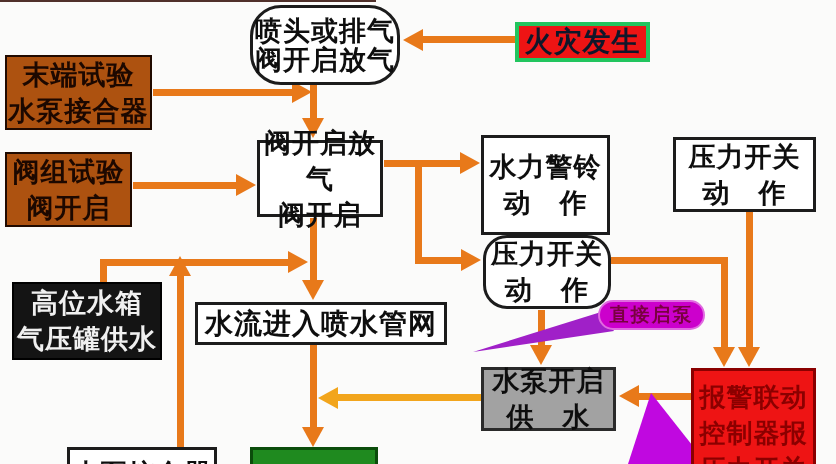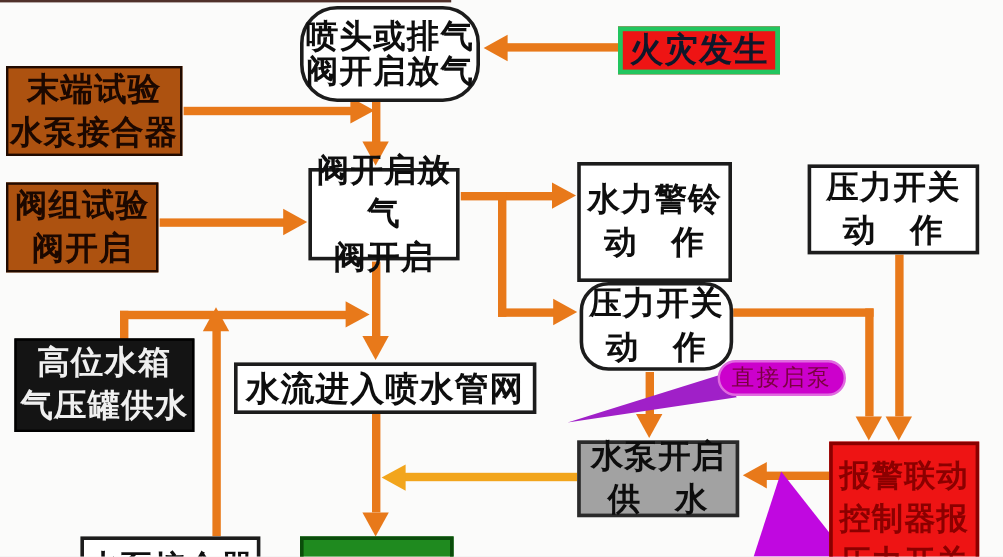--- a/index.html
+++ b/index.html
@@ -27,21 +27,21 @@
   .ah{position:absolute;width:0;height:0;border-style:solid;border-color:transparent;}
   .ah-right{border-width:11px 0 11px 20px;border-left-color:var(--c,var(--arrow-orange,#E8791A));}
   .ah-left{border-width:11px 20px 11px 0;border-right-color:var(--c,var(--arrow-orange,#E8791A));}
   .ah-down{border-width:20px 11px 0 11px;border-top-color:var(--c,var(--arrow-orange,#E8791A));}
   .ah-up{border-width:0 11px 20px 11px;border-bottom-color:var(--c,var(--arrow-orange,#E8791A));}
   .yellow{--c:var(--arrow-yellow,#F2A51C);}
   .callout{
     position:absolute;left:598px;top:300px;width:107px;height:30px;border-radius:15px;
     background:var(--callout-magenta,#CC00CC);border:2px solid #e06ae0;box-sizing:border-box;
     display:flex;align-items:center;justify-content:center;
-    font-size:19px;font-weight:normal;color:var(--callout-text,#7A0040);letter-spacing:2px;
+    font-size:19px;font-weight:bold;color:var(--callout-text,#7A0040);letter-spacing:2px;
   }
   #purple-svg{position:absolute;left:0;top:0;pointer-events:none;}
   .tail{fill:var(--callout-tail,#A020C8);}
   .tri{fill:var(--triangle-purple,#C008E0);}
   .topstrip{position:absolute;left:0;top:0;width:376px;height:2px;background:#50302a;}
 </style>
 </head>
 <body>
 
 <div id="canvas">

